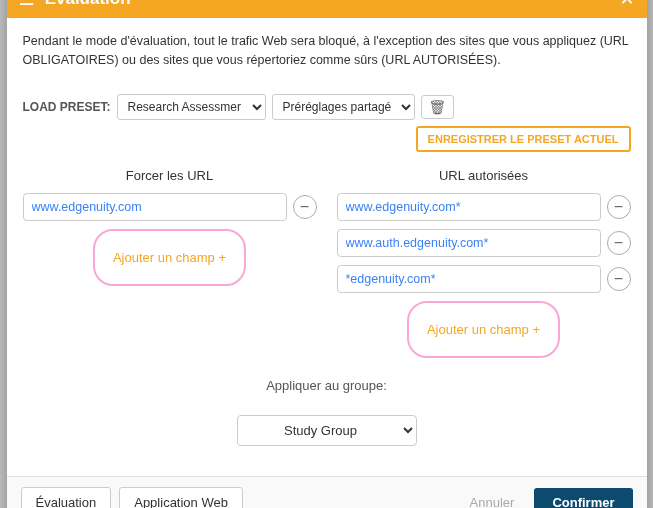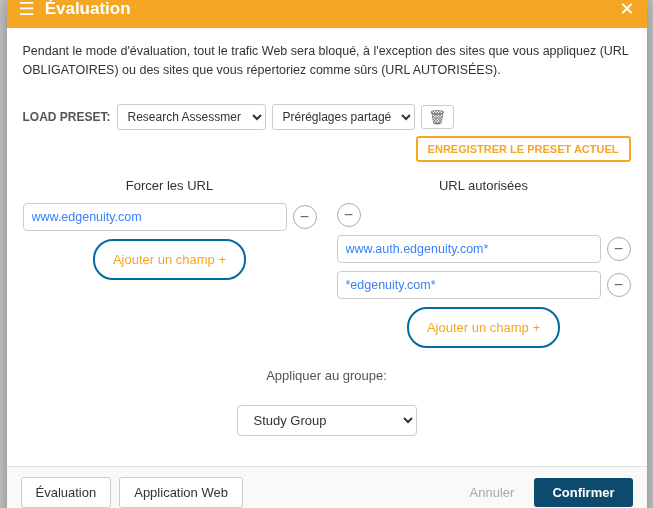--- a/index.html
+++ b/index.html
@@ -15,24 +15,24 @@
     .load-preset-label { font-size: 12px; color: #555; font-weight: bold; white-space: nowrap; }
     .preset-select { font-size: 12px; padding: 4px 6px; border: 1px solid #ccc; border-radius: 3px; background: #fff; cursor: pointer; color: #333; }
     .trash-btn { background: #fff; border: 1px solid #ccc; border-radius: 3px; padding: 3px 7px; cursor: pointer; font-size: 14px; color: #666; }
     .save-preset-btn { margin-left: auto; background: #fff; border: 2px solid #f5a623; color: #f5a623; font-size: 11px; font-weight: bold; padding: 5px 10px; border-radius: 3px; cursor: pointer; white-space: nowrap; }
     .columns { display: flex; gap: 20px; margin-bottom: 20px; }
     .col { flex: 1; }
     .col-title { text-align: center; font-size: 13px; color: #333; margin-bottom: 10px; font-weight: normal; }
     .url-field-row { display: flex; align-items: center; margin-bottom: 8px; gap: 6px; }
     .url-input { flex: 1; border: 1px solid #ccc; border-radius: 4px; padding: 6px 8px; font-size: 12.5px; color: #3b82f6; }
     .remove-btn { background: #fff; border: 1.5px solid #aaa; border-radius: 50%; width: 24px; height: 24px; display: flex; align-items: center; justify-content: center; cursor: pointer; font-size: 16px; color: #666; flex-shrink: 0; line-height: 1; }
-    .add-field-btn { background: #fff; border: 2px solid #0369a1; color: #f5a623; font-size: 13px; padding: 11px 18px; border-radius: 20px; cursor: pointer; display: block; margin: 0 auto; white-space: nowrap; font-weight: normal; }
+    .add-field-btn { background: #fff; border: 2px solid #f9a8d4; color: #f5a623; font-size: 13px; padding: 19px 18px; border-radius: 20px; cursor: pointer; display: block; margin: 0 auto; white-space: nowrap; font-weight: normal; }
     .group-section { text-align: center; margin-bottom: 16px; }
     .group-label { font-size: 13px; color: #555; margin-bottom: 22px; }
-    .group-select { font-size: 13px; padding: 6px 12px; border: 1px solid #ccc; border-radius: 4px; background: #fff; cursor: pointer; color: #333; min-width: 180px; }
+    .group-select { font-size: 13px; padding: 6px 12px; border: 1px solid #ccc; border-radius: 4px; background: #fff; cursor: pointer; color: #333; min-width: 180px; text-align: center; }
     .modal-footer { display: flex; align-items: center; border-top: 1px solid #e0e0e0; padding: 10px 14px; gap: 8px; background: #f9f9f9; }
     .footer-tab { background: #fff; border: 1px solid #ccc; color: #333; font-size: 13px; padding: 7px 14px; border-radius: 3px; cursor: pointer; }
     .spacer { flex: 1; }
     .cancel-btn { background: none; border: none; color: #aaa; font-size: 13px; cursor: pointer; padding: 7px 12px; }
     .confirm-btn { background: #0c4a6e; border: none; color: #fff; font-size: 13px; font-weight: bold; padding: 7px 18px; border-radius: 3px; cursor: pointer; }
   </style>
 </head>
 <body>
 
 <div class="modal">
@@ -65,20 +65,21 @@
         <div class="url-field-row">
           <input class="url-input" type="text" value="www.edgenuity.com" style="">
           <button class="remove-btn">−</button>
         </div>
         <button class="add-field-btn">Ajouter un champ +</button>
       </div>
 
       <div class="col">
         <div class="col-title">URL autorisées</div>
         <div class="url-field-row">
+          <input class="url-input" type="text" value="www.edgenuity.com*" style="">
           <button class="remove-btn">−</button>
         </div>
         <div class="url-field-row">
           <input class="url-input" type="text" value="www.auth.edgenuity.com*" style="">
           <button class="remove-btn">−</button>
         </div>
         <div class="url-field-row">
           <input class="url-input" type="text" value="*edgenuity.com*" style="">
           <button class="remove-btn">−</button>
         </div>

